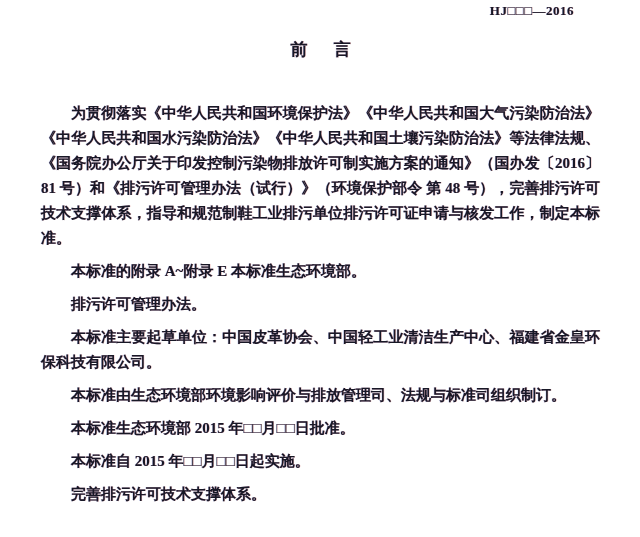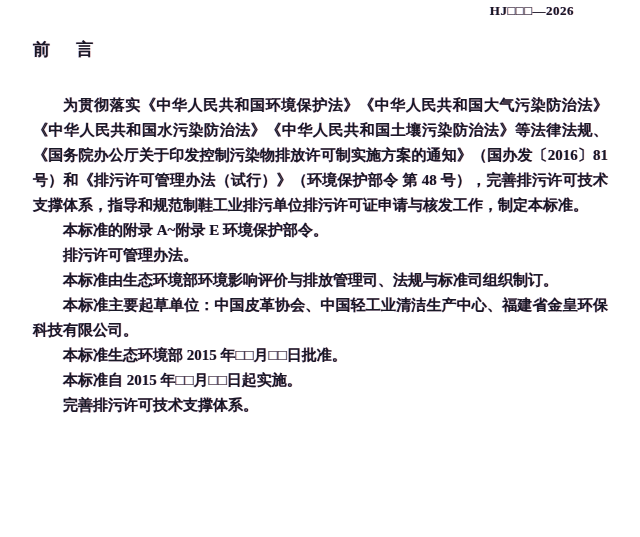--- a/index.html
+++ b/index.html
@@ -29,54 +29,55 @@
     text-align: right;
     font-size: 13px;
     font-weight: bold;
     letter-spacing: 0.5px;
   }
   .doc-title {
     position: absolute;
     top: 38px;
     left: 33px;
     right: 32px;
+    text-align: center;
     font-size: 17px;
     font-weight: bold;
     word-spacing: 22px;
   }
   .body-text {
     position: absolute;
     top: 93px;
     left: 33px;
     right: 32px;
   }
   .body-text p {
-    margin: 0;
+    margin: 8px;
     padding: 0;
     font-size: 15px;
     font-weight: bold;
     line-height: 25px;
     text-align: justify;
     text-indent: 2em;
     letter-spacing: 0;
   }
 </style>
 </head>
 <body>
 
 <div class="page">
 
-  <div class="header-line scan-text">HJ□□□—2026</div>
+  <div class="header-line scan-text">HJ□□□—2016</div>
 
   <div class="doc-title scan-text">前 言</div>
 
   <div class="body-text">
     <p class="scan-text">为贯彻落实《中华人民共和国环境保护法》《中华人民共和国大气污染防治法》《中华人民共和国水污染防治法》《中华人民共和国土壤污染防治法》等法律法规、《国务院办公厅关于印发控制污染物排放许可制实施方案的通知》（国办发〔2016〕81 号）和《排污许可管理办法（试行）》（环境保护部令 第 48 号），完善排污许可技术支撑体系，指导和规范制鞋工业排污单位排污许可证申请与核发工作，制定本标准。</p>
-    <p class="scan-text">本标准的附录 A~附录 E 环境保护部令。</p>
+    <p class="scan-text">本标准的附录 A~附录 E 本标准生态环境部。</p>
     <p class="scan-text">排污许可管理办法。</p>
+    <p class="scan-text">本标准主要起草单位：中国皮革协会、中国轻工业清洁生产中心、福建省金皇环保科技有限公司。</p>
     <p class="scan-text">本标准由生态环境部环境影响评价与排放管理司、法规与标准司组织制订。</p>
-    <p class="scan-text">本标准主要起草单位：中国皮革协会、中国轻工业清洁生产中心、福建省金皇环保科技有限公司。</p>
     <p class="scan-text">本标准生态环境部 2015 年□□月□□日批准。</p>
     <p class="scan-text">本标准自 2015 年□□月□□日起实施。</p>
     <p class="scan-text">完善排污许可技术支撑体系。</p>
   </div>
 
 </div>
 
 </body></html>

